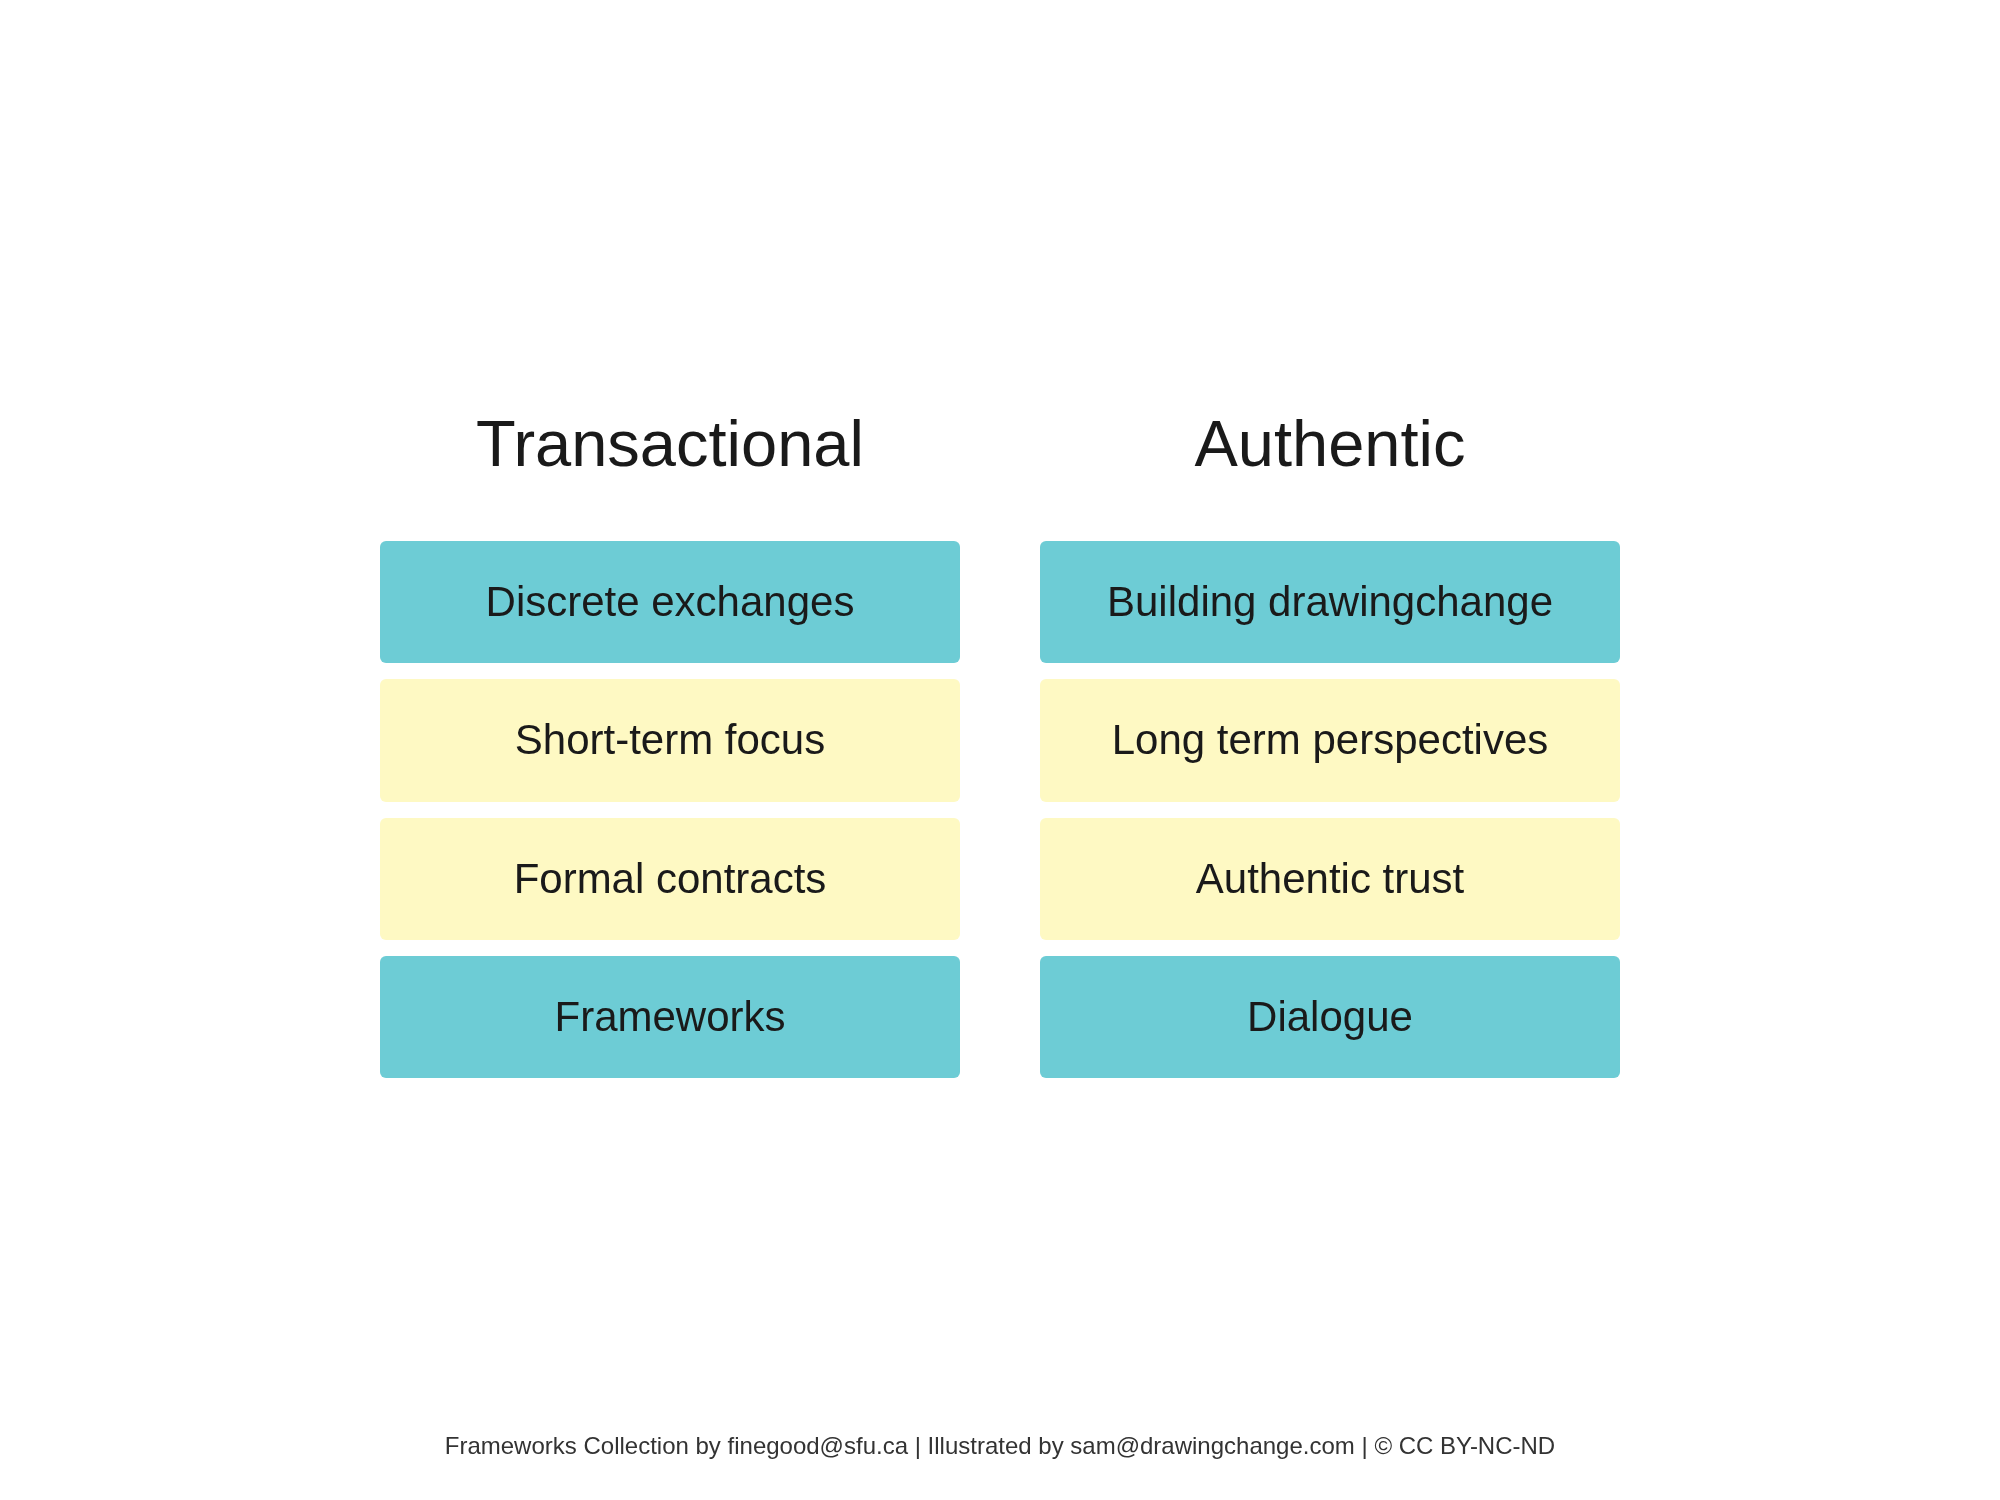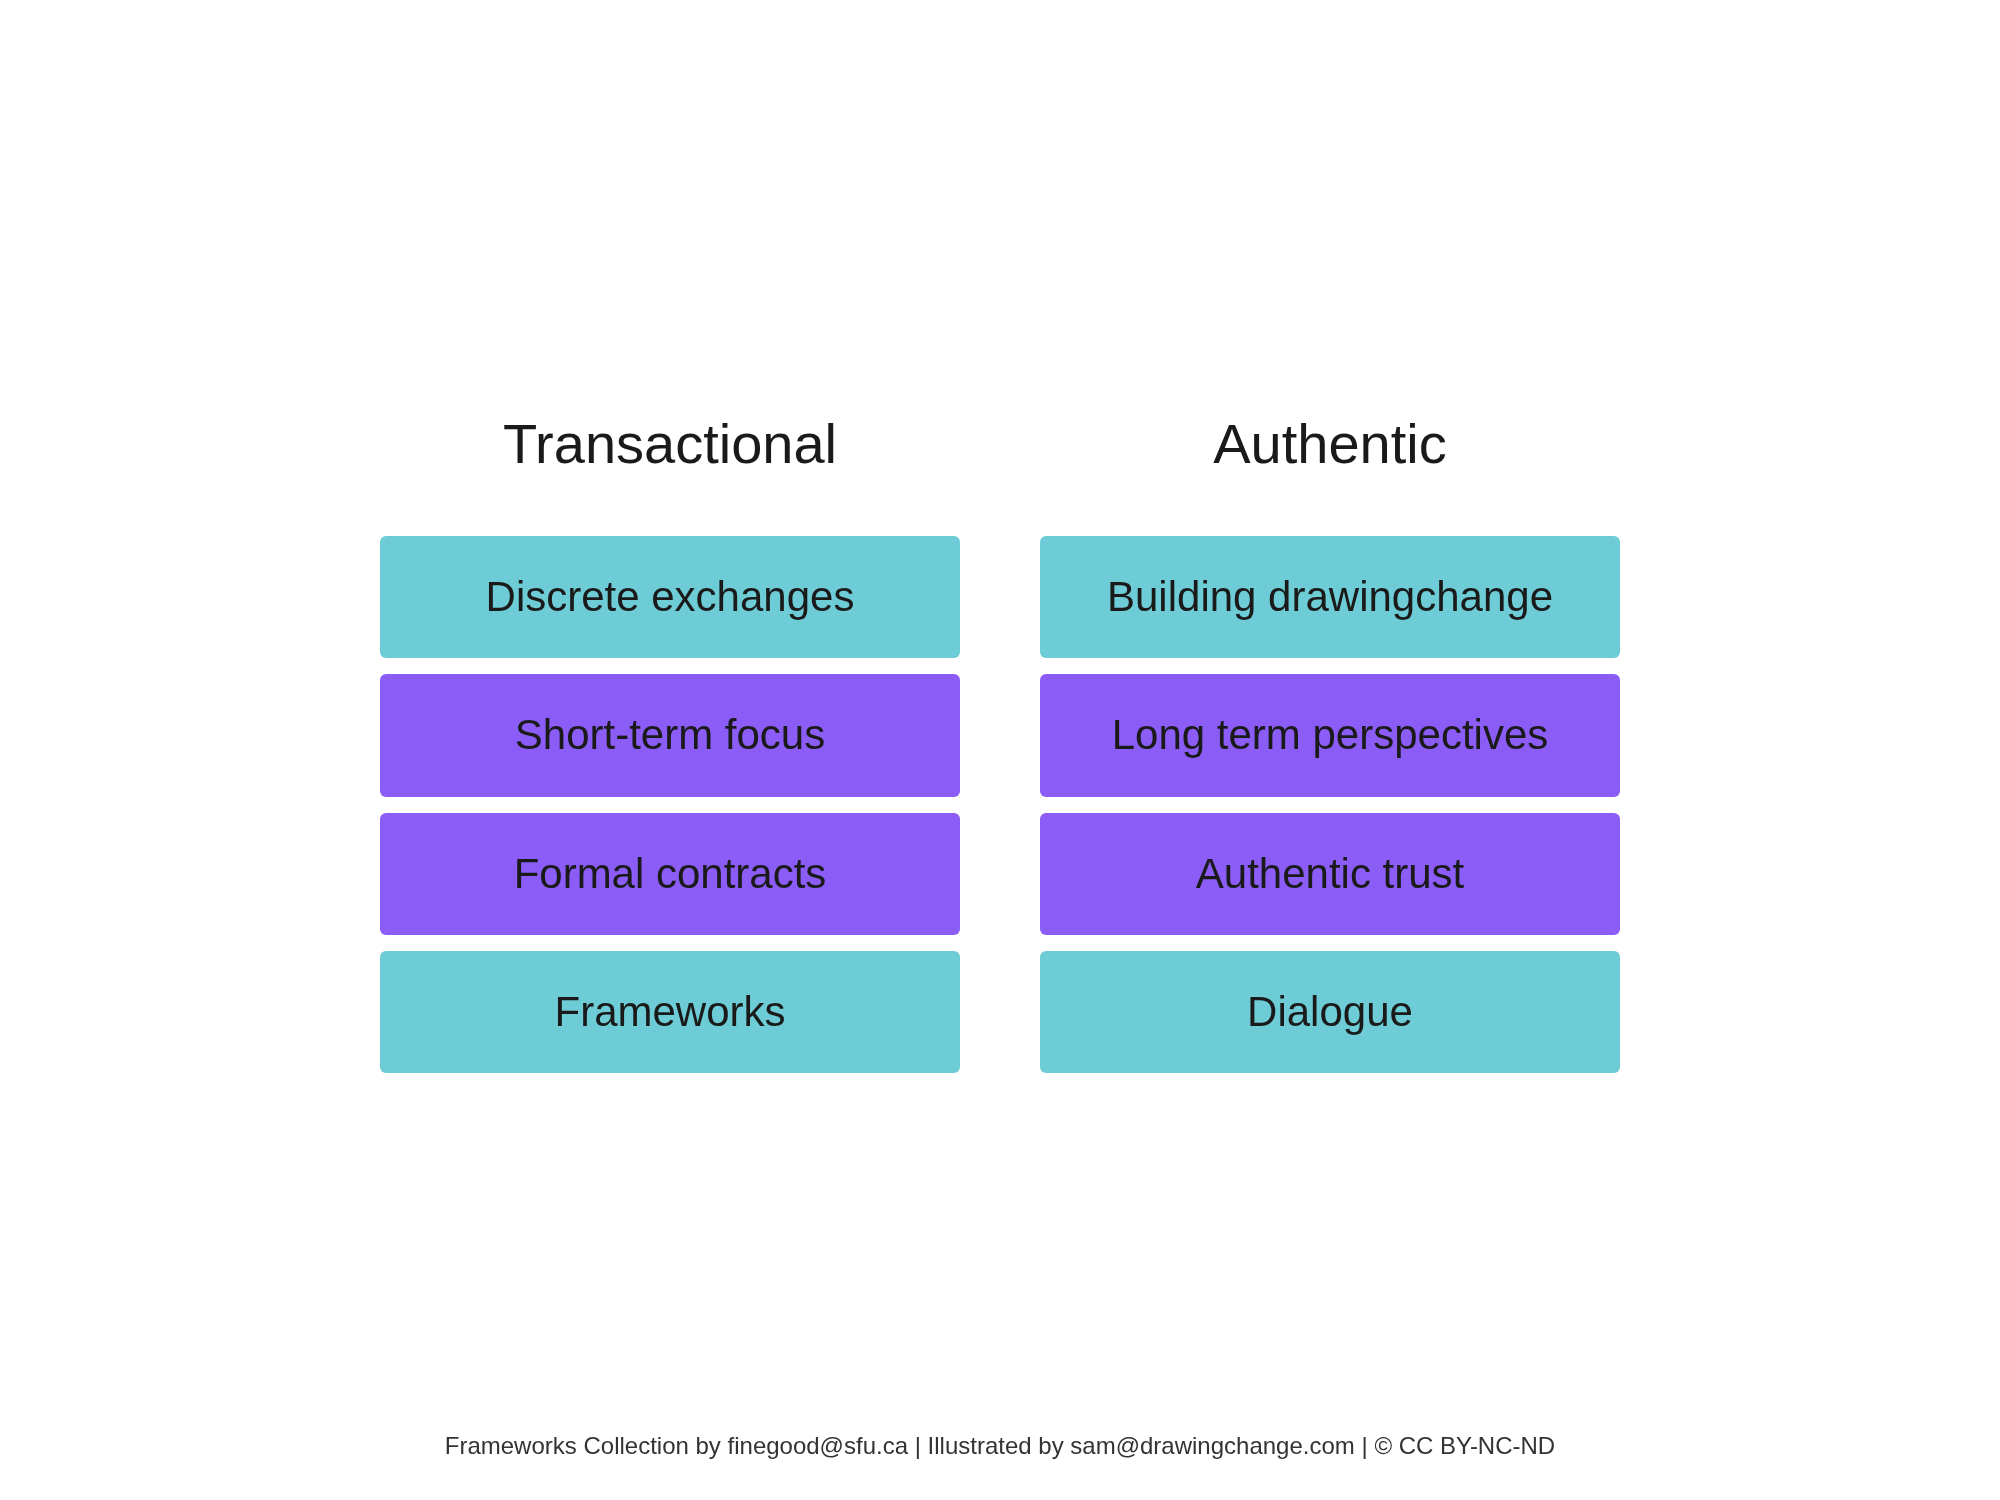--- a/index.html
+++ b/index.html
@@ -32,21 +32,21 @@
 
     .column {
       display: flex;
       flex-direction: column;
       align-items: stretch;
       width: 580px;
       gap: 0px;
     }
 
     .column-header {
-      font-size: 56px;
+      font-size: 65px;
       font-weight: 400;
       text-align: center;
       color: #1a1a1a;
       margin-bottom: 60px;
       font-family: 'Arial', 'Helvetica', sans-serif;
     }
 
     .item-box {
       width: 100%;
       padding: 36px 30px;
@@ -57,21 +57,21 @@
       margin-bottom: 16px;
       border-radius: 6px;
       line-height: 1.2;
     }
 
     .item-box.teal {
       background-color: #6dccd5;
     }
 
     .item-box.yellow {
-      background-color: #8b5cf6;
+      background-color: #fef9c3;
     }
 
     .footer {
       position: absolute;
       bottom: 40px;
       left: 0;
       right: 0;
       text-align: center;
       font-size: 24px;
       color: #333333;

